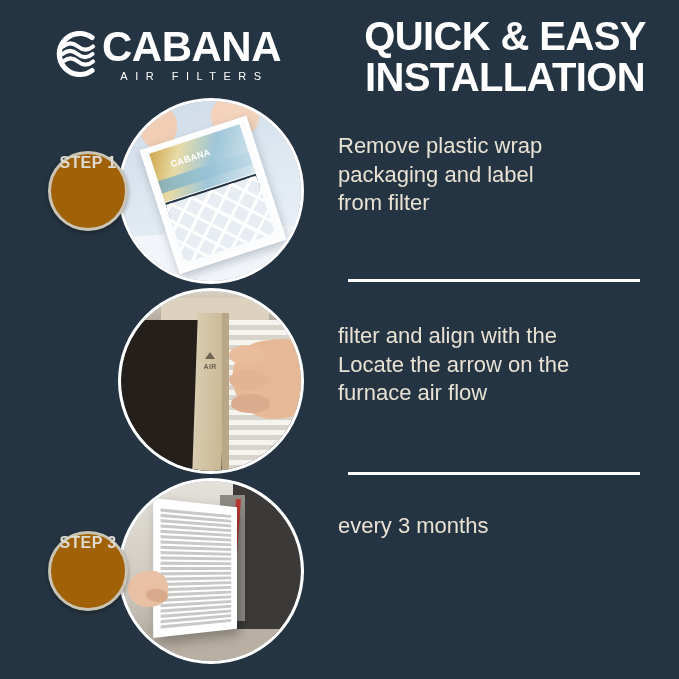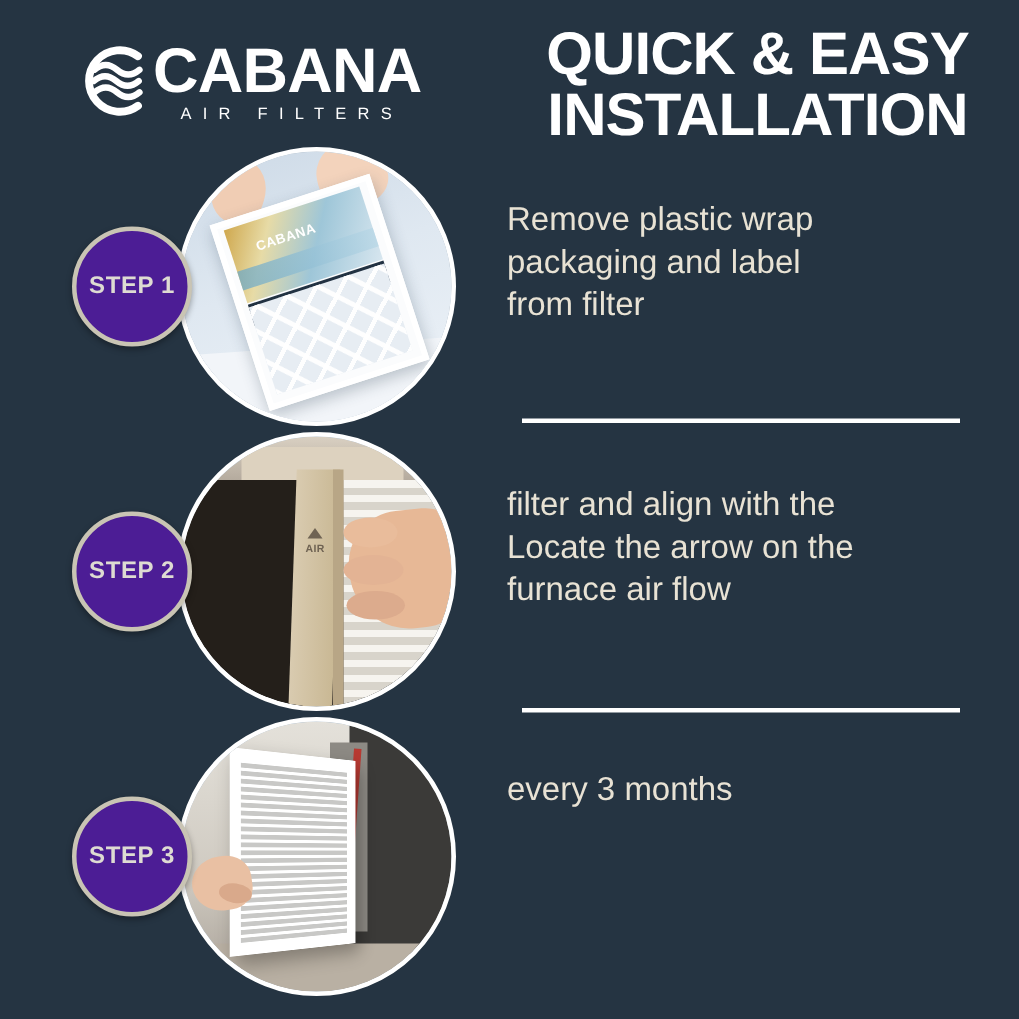--- a/index.html
+++ b/index.html
@@ -107,25 +107,24 @@
     overflow: hidden;
   }
 
   .badge {
     position: absolute;
     left: 48px;
     top: 55px;
     width: 80px;
     height: 80px;
     border-radius: 50%;
-    background: #4c1d95;
+    background: #a16207;
     border: 3px solid #c9c4b4;
     box-sizing: border-box;
     display: flex;
-    align-items: center;
     justify-content: center;
     z-index: 3;
     box-shadow: 0 2px 4px rgba(0,0,0,0.35);
   }
   .badge-label {
     color: #dedbd2;
     font-size: 16px;
     font-weight: 700;
     letter-spacing: 0.4px;
     white-space: nowrap;
@@ -289,23 +288,20 @@
         <div class="p2-arrow-box">
             <span class="p2-arrow"></span>
           </div>
         <div class="p2-airtxt">AIR</div>
         <div class="p2-hand"></div>
         <div class="p2-fing1"></div>
         <div class="p2-fing2"></div>
         <div class="p2-fing3"></div>
       </div>
     </div>
-    <div class="badge">
-      <span class="badge-label">STEP 2</span>
-    </div>
     <div class="step-text">
       <span class="tline">filter and align with the</span>
       <span class="tline">Locate the arrow on the</span>
       <span class="tline">furnace air flow</span>
     </div>
   </div>
 
   <div class="divider div-2"></div>
 
   <div class="step-row row-3">

